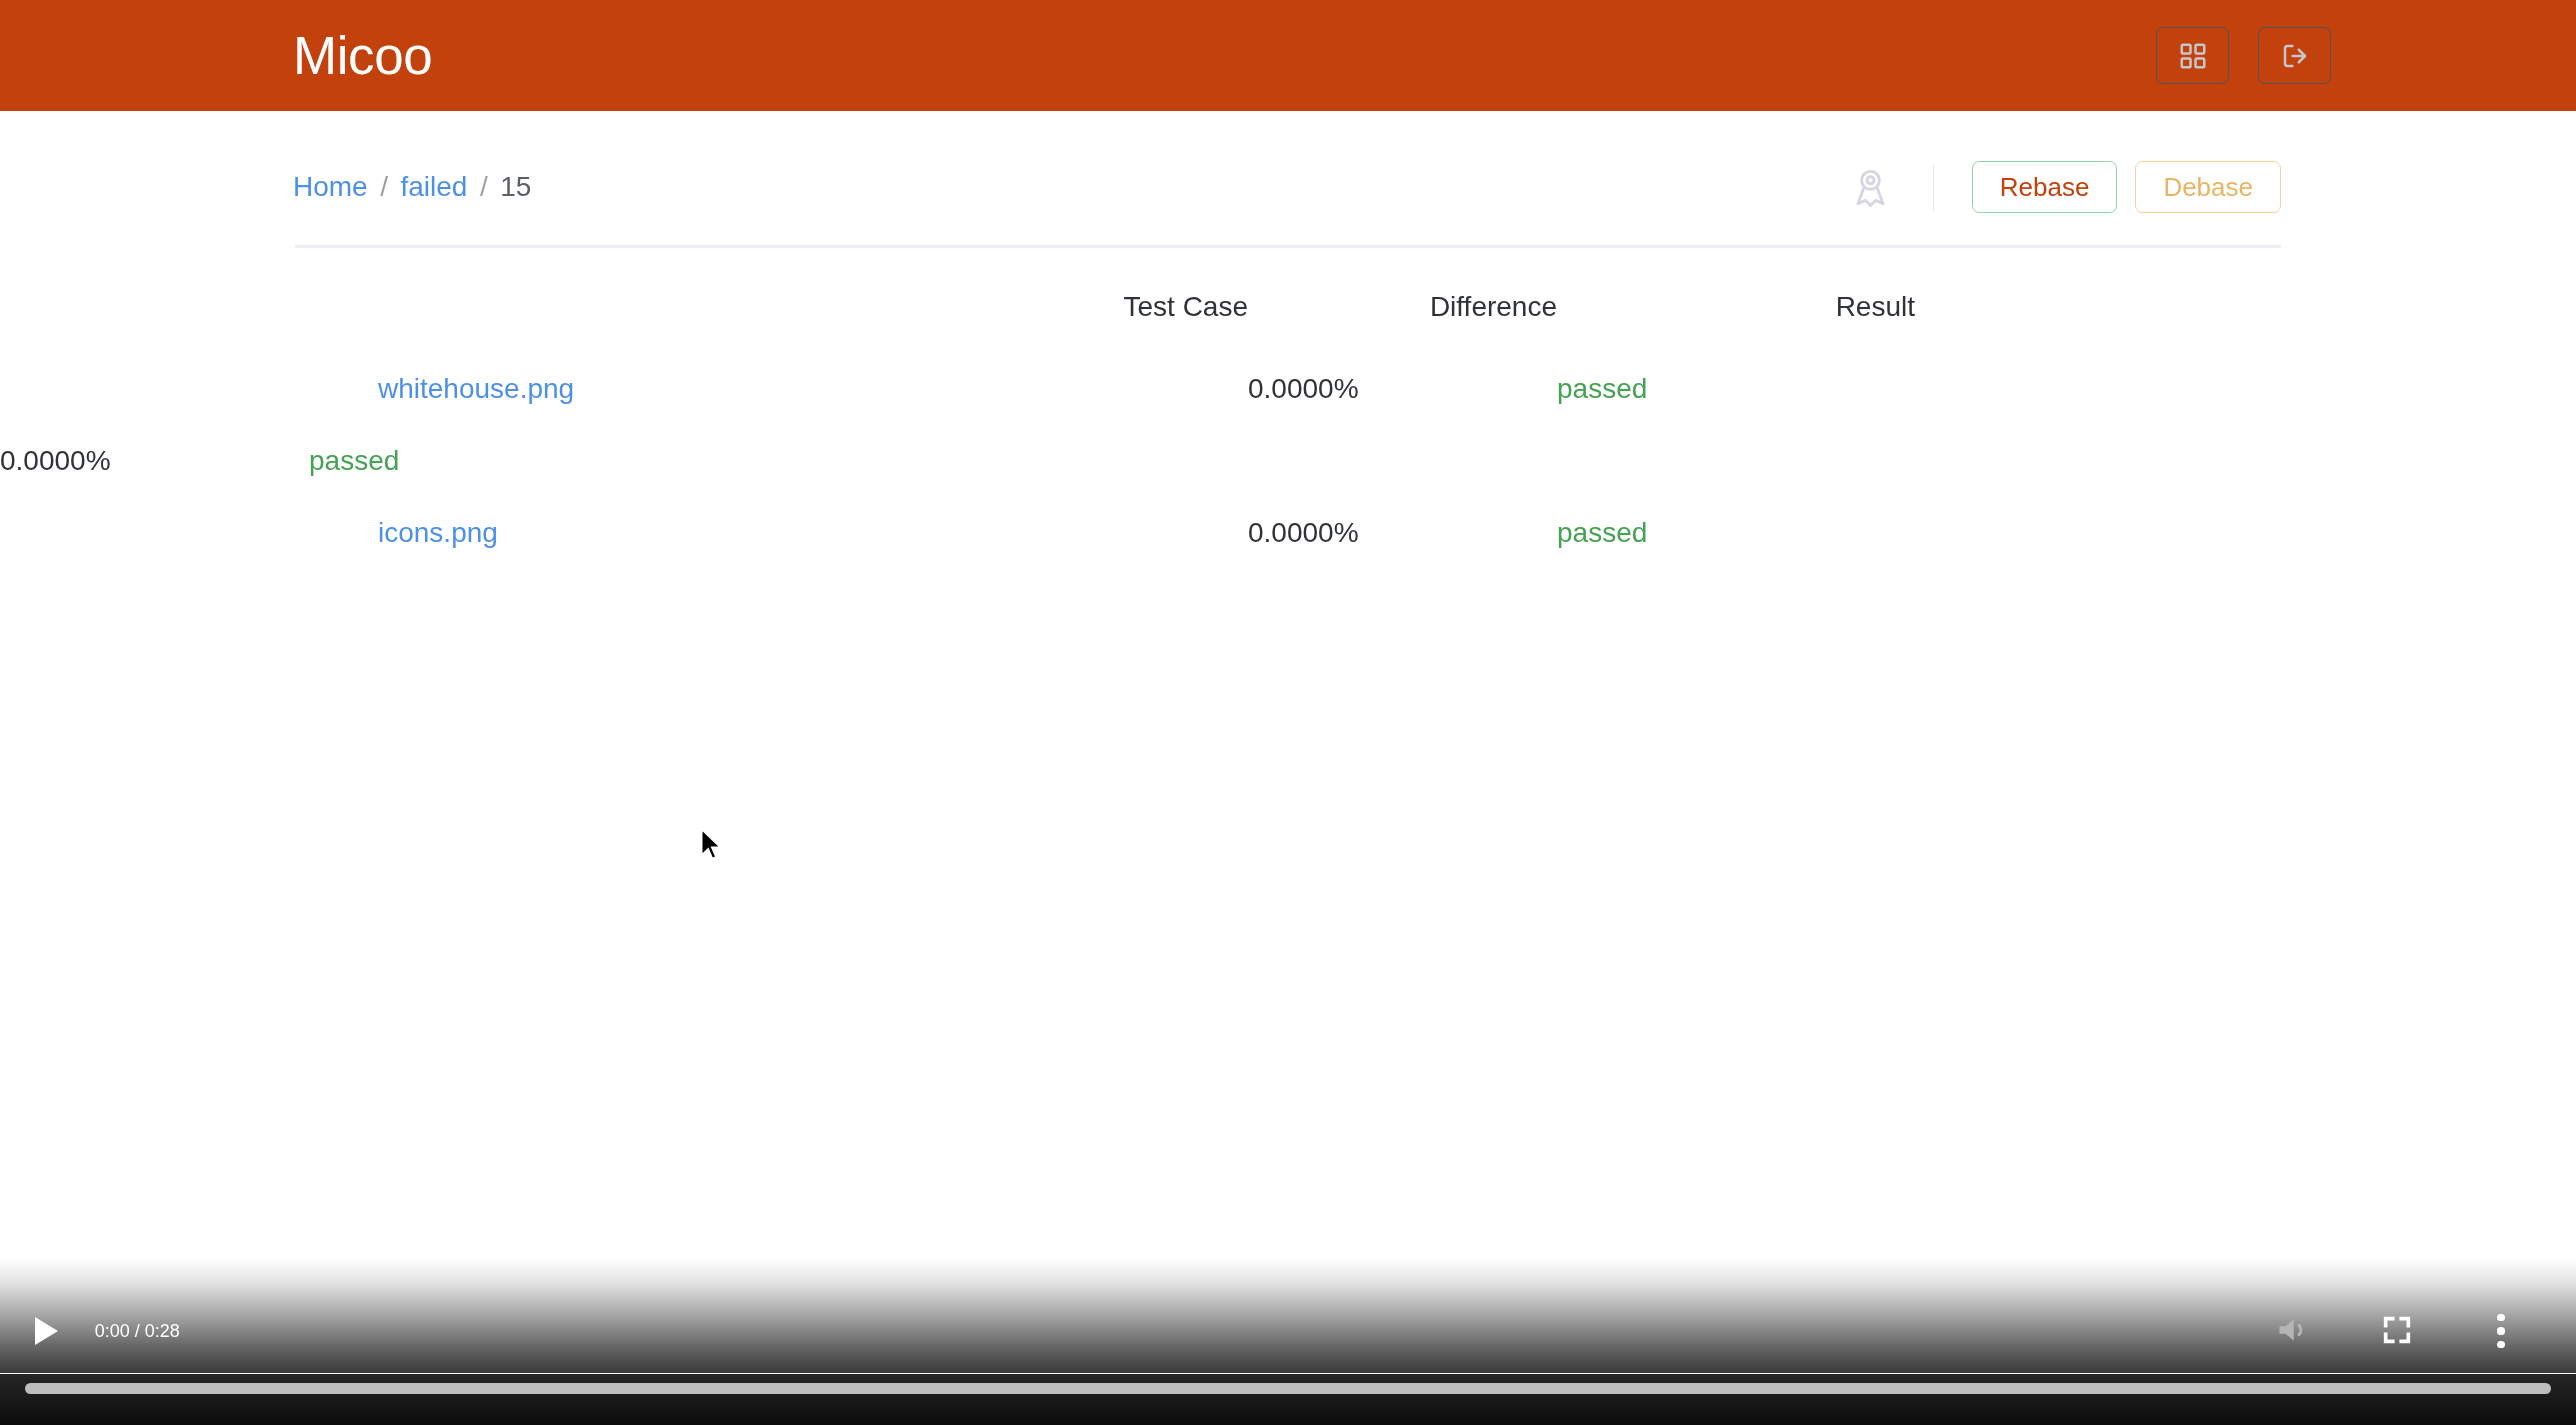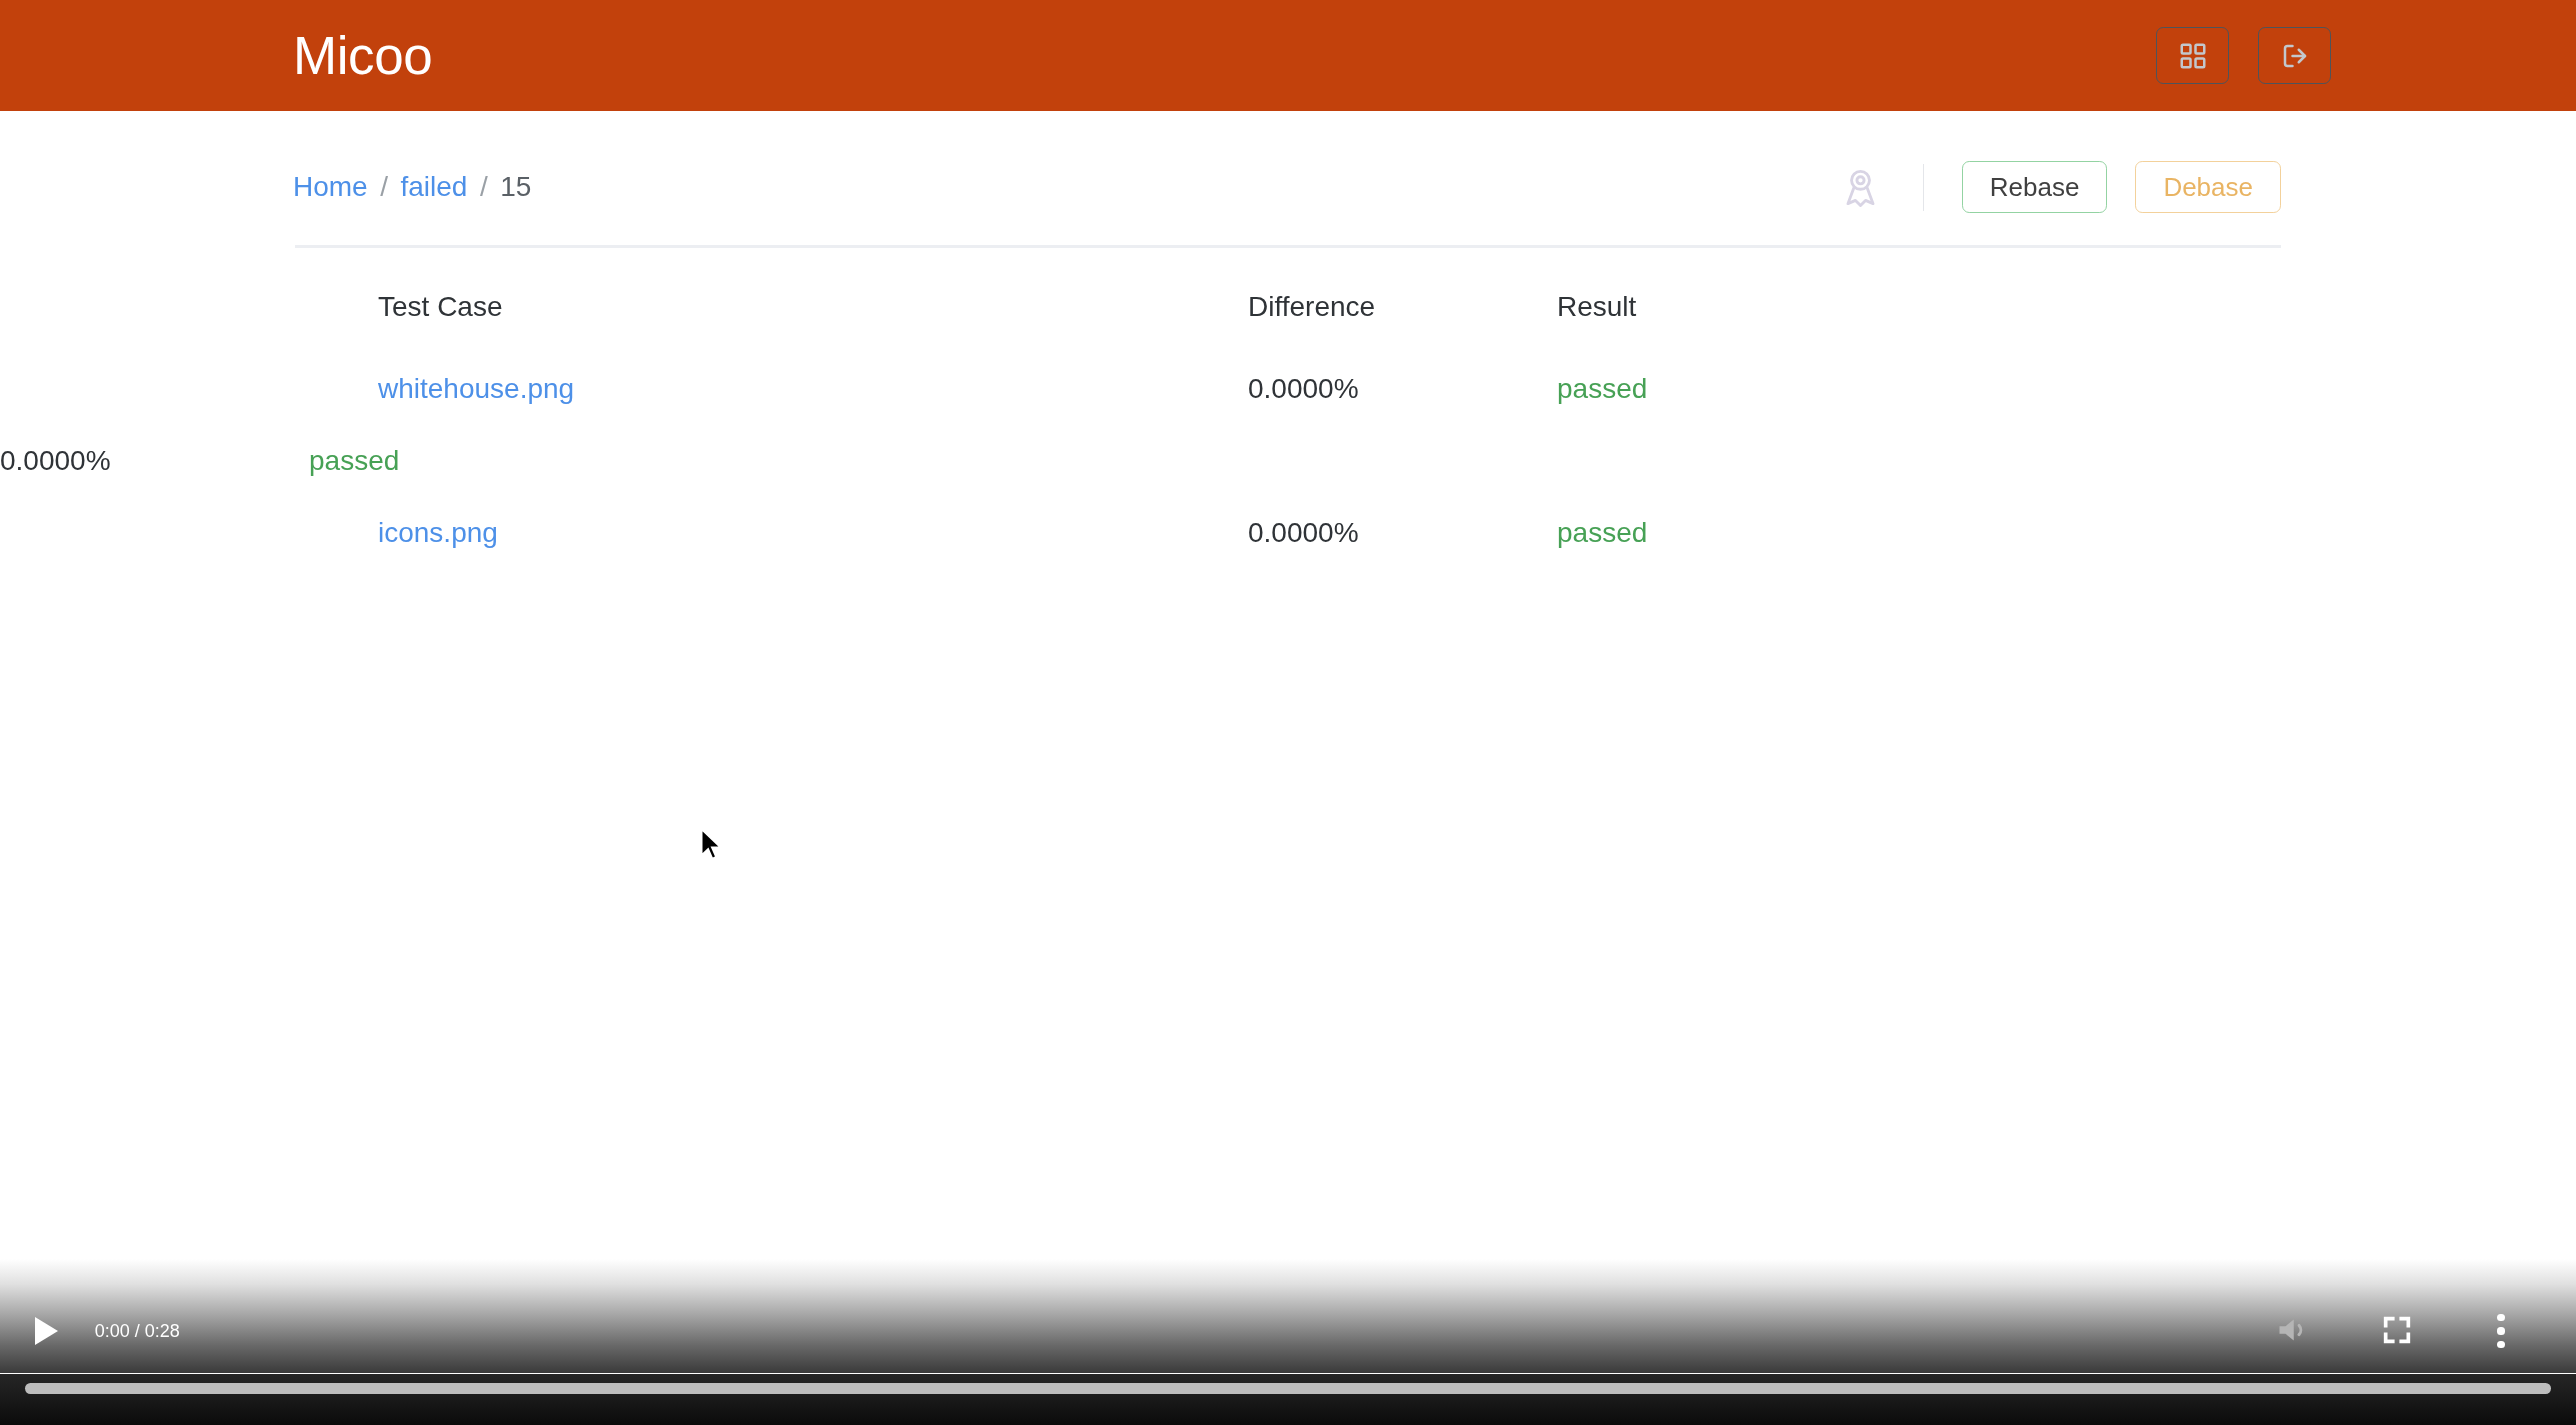--- a/index.html
+++ b/index.html
@@ -106,21 +106,21 @@
     height: 52px;
     padding: 0 27px;
     border-radius: 7.2px;
     background: #ffffff;
     font-size: 26px;
     display: flex;
     align-items: center;
     justify-content: center;
     cursor: pointer;
   }
-  .pill-rebase { border: 0.9px solid #93d3a2; color: #404040; margin-right: 28px; }
+  .pill-rebase { border: 0.9px solid #93d3a2; color: #c2410c; margin-right: 18px; }
   .pill-debase { border: 0.9px solid #f3d19b; color: #e9b463; }
 
   
   .divider {
     position: absolute;
     top: 245px;
     left: 295px;
     width: 1986px;
     height: 2.7px;
     background: #eceef2;
@@ -138,20 +138,21 @@
     align-items: center;
     height: 72px;
   }
   .c-case { width: 1248px; padding-left: 378px; }
   .c-diff { width: 309px; }
   .c-res  { width: 358px; }
 
   .th {
     font-size: 28px;
     color: #2f3337;
+    text-align: right;
   }
   .th-row { height: 79px; }
 
   .td-link {
     font-size: 28px;
     color: #4d90e8;
     cursor: pointer;
   }
   .td-num {
     font-size: 28px;

